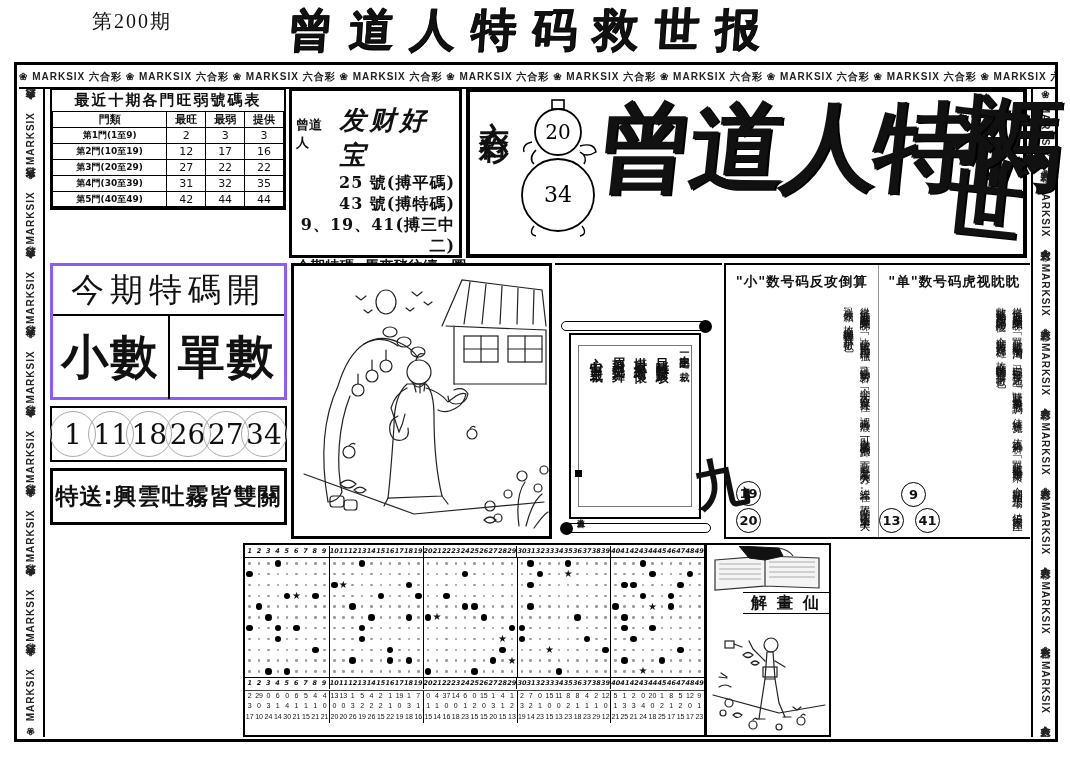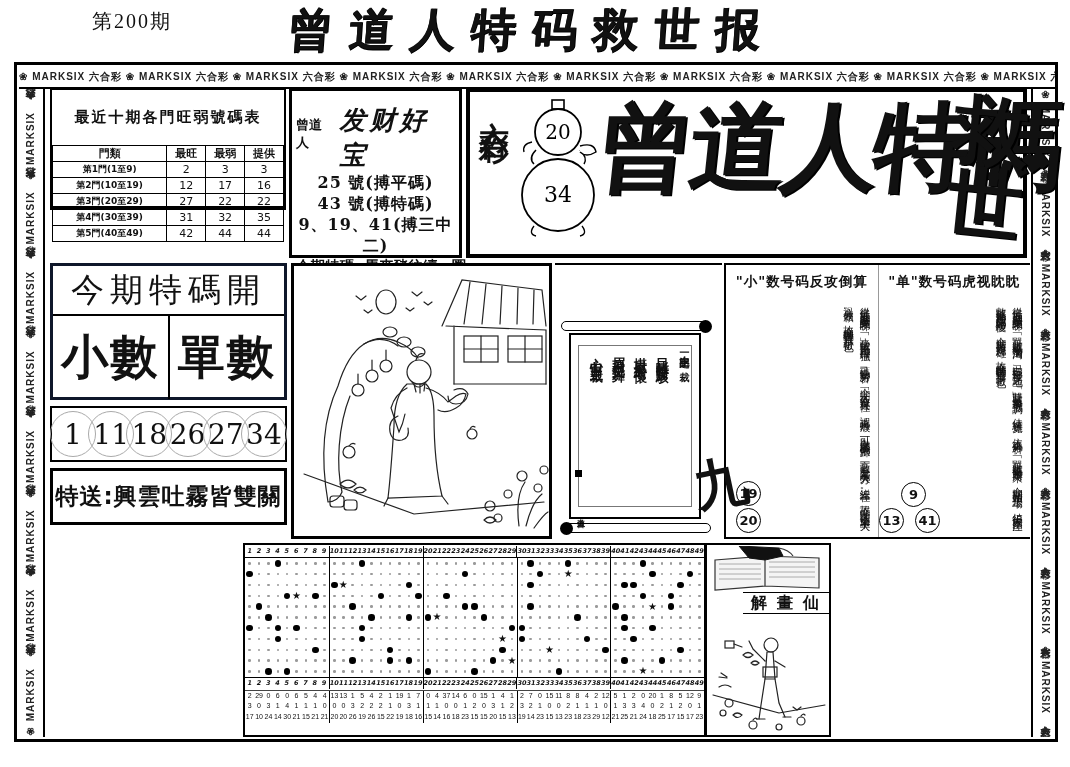--- a/index.html
+++ b/index.html
@@ -14,43 +14,43 @@
   
   .frame{left:14px;top:62px;width:1044px;height:680px;border:3px solid #000;box-sizing:border-box;background:#fff;}
   .strip{font-size:10px;font-weight:bold;letter-spacing:1px;overflow:hidden;white-space:nowrap;
     font-family:"Liberation Sans",sans-serif;color:#222;}
   .strip-top{left:19px;top:66px;width:1036px;height:21px;line-height:21px;border-bottom:2px solid #000;}
   .strip-left{left:19px;top:89px;width:24px;height:648px;writing-mode:vertical-rl;transform:rotate(180deg);line-height:24px;}
   .strip-right{left:1031px;top:89px;width:24px;height:648px;writing-mode:vertical-rl;line-height:24px;border-left:2px solid #000;}
   .strip-left{border-left:2px solid #000;}
   
   .stats{left:50px;top:88px;width:236px;height:122px;border:2px solid #000;border-bottom:4px solid #000;box-sizing:border-box;background:#fff;}
-  .stats .t-title{font-size:15px;font-weight:bold;text-align:center;letter-spacing:2px;padding:18px 0;}
+  .stats .t-title{font-size:15px;font-weight:bold;text-align:center;letter-spacing:2px;padding:1px 0;}
   .stats table{border-collapse:collapse;width:100%;}
   .stats th,.stats td{border:1px solid #000;font-size:11px;text-align:center;padding:0;height:15px;line-height:15px;}
   .stats th{font-weight:bold;}
   .stats td.lbl{font-size:9px;font-weight:bold;letter-spacing:0;}
   
   .fortune{left:289px;top:88px;width:173px;height:170px;border:3px solid #000;box-sizing:border-box;
     display:flex;flex-direction:column;justify-content:space-between;padding:12px 4px;background:#fff;}
   .fortune .f-head{display:flex;align-items:baseline;gap:6px;}
   .fortune .f-by{font-size:13px;font-weight:bold;}
   .fortune .f-title{font-size:26px;font-weight:bold;font-family:"DejaVu Serif",serif;font-style:italic;letter-spacing:4px;}
-  .fortune .f-line{font-size:16px;font-weight:bold;font-family:"DejaVu Serif",serif;text-align:center;letter-spacing:1px;}
+  .fortune .f-line{font-size:16px;font-weight:bold;font-family:"DejaVu Serif",serif;text-align:right;letter-spacing:1px;}
   .fortune .f-foot{font-size:14.5px;font-weight:bold;white-space:nowrap;}
   
   .masthead{left:466px;top:88px;width:561px;height:170px;border:4px solid #000;box-sizing:border-box;background:#fff;}
   .mh-brand{left:8px;top:6px;writing-mode:vertical-rl;text-orientation:upright;font-size:30px;font-weight:bold;
     font-family:"DejaVu Serif",serif;letter-spacing:6px;line-height:32px;}
   .mh-callig{left:128px;top:-8px;font-size:96px;font-weight:bold;font-family:"DejaVu Serif",serif;
     white-space:nowrap;transform:skewX(-6deg);letter-spacing:-4px;text-shadow:2px 1px #000;}
   .mh-stack{left:480px;top:2px;width:80px;display:flex;flex-direction:column;line-height:74px;
     font-size:76px;font-weight:bold;font-family:"DejaVu Serif",serif;text-shadow:2px 1px #000;transform:rotate(6deg);}
   
-  .predict{left:50px;top:263px;width:237px;height:137px;border:3px solid #0f172a;box-sizing:border-box;background:#fff;}
+  .predict{left:50px;top:263px;width:237px;height:137px;border:3px solid #8b5cf6;box-sizing:border-box;background:#fff;}
   .predict .p-head{font-size:33px;text-align:center;letter-spacing:6px;height:48px;line-height:48px;
     border-bottom:2px solid #000;font-family:"DejaVu Serif",serif;white-space:nowrap;}
   .predict .p-cells{display:flex;height:83px;}
   .predict .p-cell{flex:1;font-size:47px;font-weight:bold;font-family:"DejaVu Serif",serif;
     display:flex;align-items:center;justify-content:center;letter-spacing:2px;}
   .predict .p-cell.first{border-right:2px solid #000;}
   
   .lucky{left:50px;top:406px;width:237px;height:56px;border:2px solid #000;box-sizing:border-box;
     display:flex;align-items:center;justify-content:space-between;padding:0 2px;background:#fff;}
   .ball{width:44px;height:44px;border:1px solid #aaa;border-radius:50%;flex:0 0 auto;margin:0 -4px;

